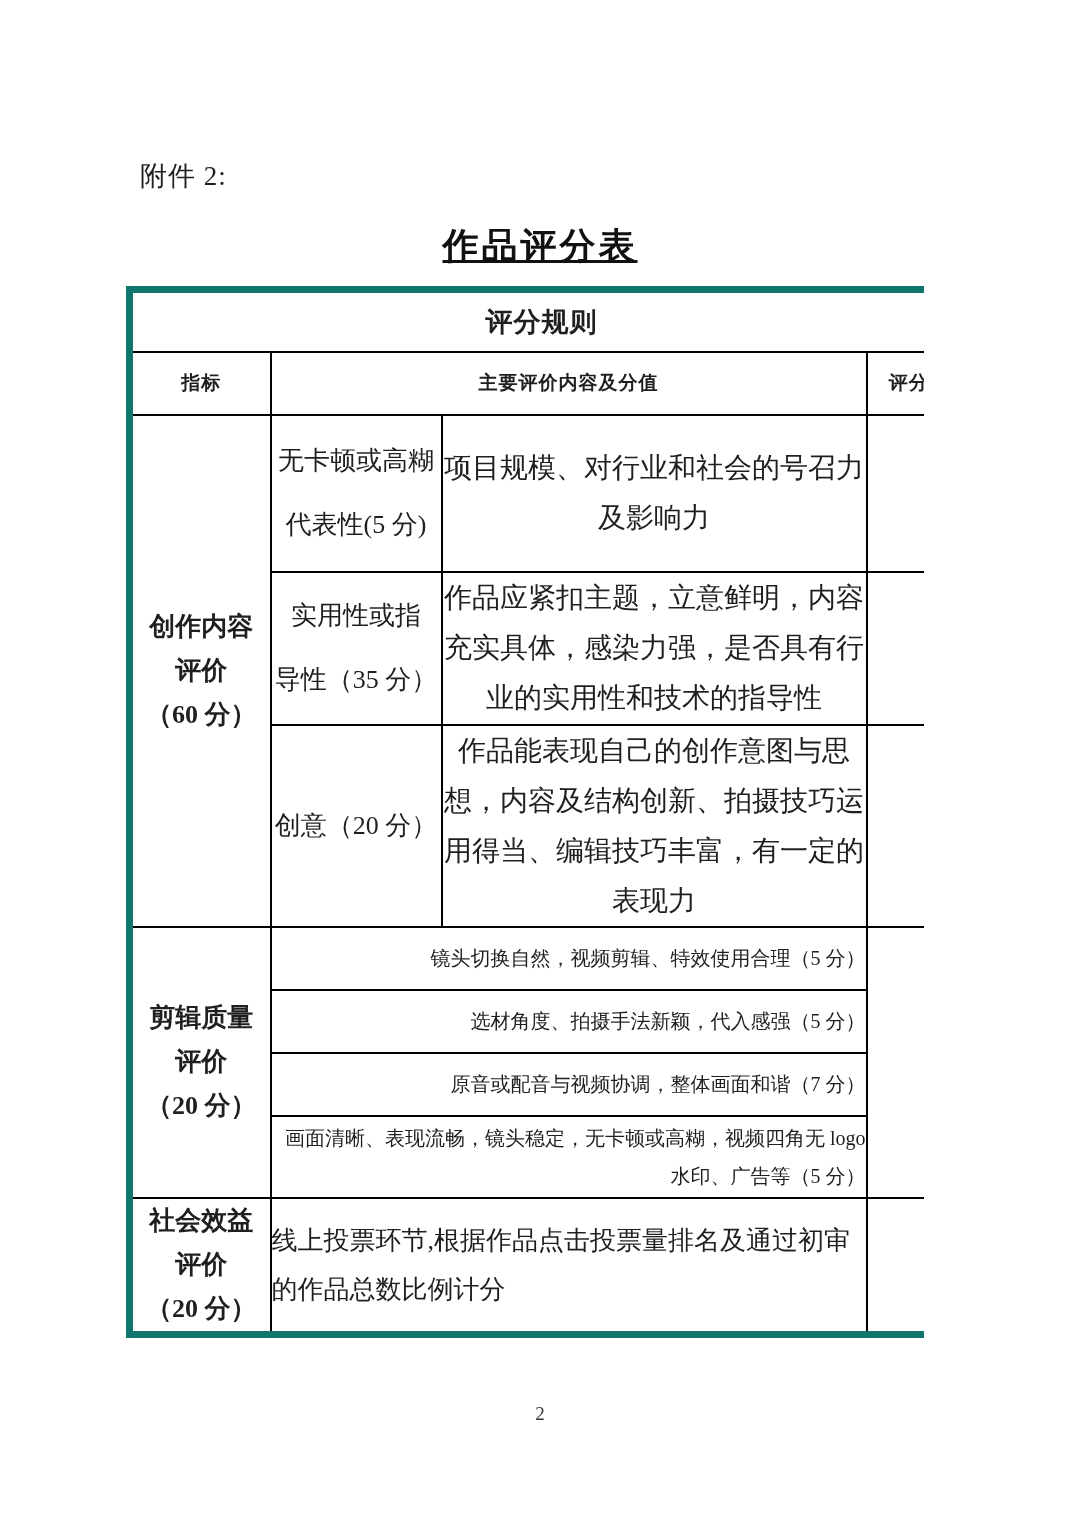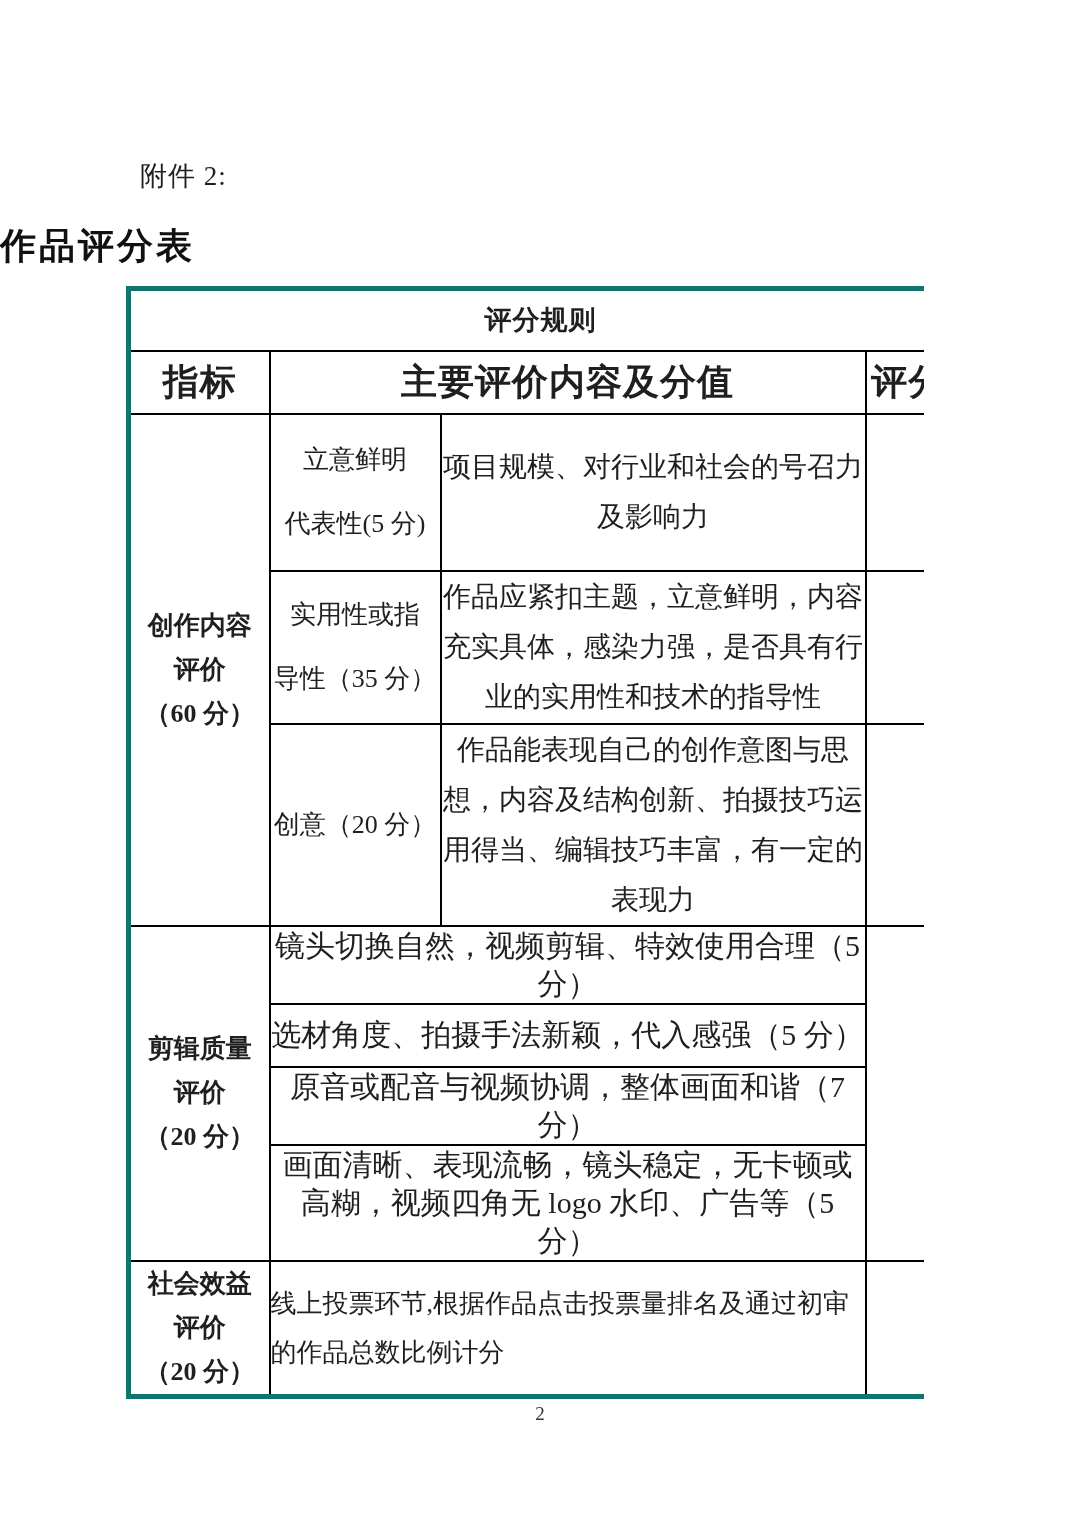--- a/index.html
+++ b/index.html
@@ -11,60 +11,60 @@
     font-family:"Liberation Serif","DejaVu Serif",serif;
     color:#1f1f1f;
     overflow:hidden;
   }
   .attachment {
     position:absolute; left:140px; top:158px;
     font-size:27px; letter-spacing:1px;
   }
   .doc-title {
     position:absolute; left:0; top:222px; width:1080px;
-    font-size:36px; font-weight:bold;
-    letter-spacing:3px; color:#111;
+    text-align:center; font-size:36px; font-weight:bold;
+    letter-spacing:3px; color:#111;text-decoration:underline;
   }
   table.score-table {
     position:absolute; left:126px; top:286px;
     width:824px;
     border-collapse:collapse; table-layout:fixed;
-    border:5px solid #0f766e;
+    border:7px solid #0f766e;
   }
   table.score-table td {
     border:2px solid #000;
     vertical-align:middle;
     padding:0;
   }
   .rule-head {
     text-align:center; font-weight:bold; font-size:27px;
     letter-spacing:1px;
   }
   .col-head {
-    text-align:center; font-weight:bold; font-size:36px;
+    text-align:center; font-weight:bold; font-size:19px;
     letter-spacing:1px;
   }
   .indicator {
     text-align:center; font-weight:bold; font-size:26px;margin-top:12px;
   }
   .indicator div { line-height:44px; }
   .sub-label {
     text-align:center; font-size:26px;
   }
   .sub-label div { line-height:64px; }
   .sub-label.single div { line-height:40px; }
   .desc {
     font-size:28px; line-height:50px;
     padding:8px 12px 8px 14px;
     text-align:center;
   }
   .desc-short {
-    font-size:30px; line-height:38px;
+    font-size:20px; line-height:38px;
     padding:4px 12px 4px 14px;
-    text-align:center;
+    text-align:right;
   }
   .desc-last {
     font-size:26px; line-height:49px;
     padding:6px 12px 6px 14px;
     text-align:left;
   }
   .page-number {
     position:absolute; left:0; top:1403px; width:1080px;
     text-align:center; font-size:19px; color:#333;
   }
@@ -97,21 +97,21 @@
       <td class="col-head">评分</td>
     </tr>
 
     <tr style="height:157px">
       <td rowspan="3" class="indicator">
         <div>创作内容</div>
         <div>评价</div>
         <div>（60 分）</div>
       </td>
       <td class="sub-label">
-        <div>立意鲜明</div>
+        <div>无卡顿或高糊</div>
         <div>代表性(5 分)</div>
       </td>
       <td class="desc">项目规模、对行业和社会的号召力及影响力</td>
       <td></td>
     </tr>
     <tr style="height:153px">
       <td class="sub-label">
         <div>实用性或指</div>
         <div>导性（35 分）</div>
       </td>

